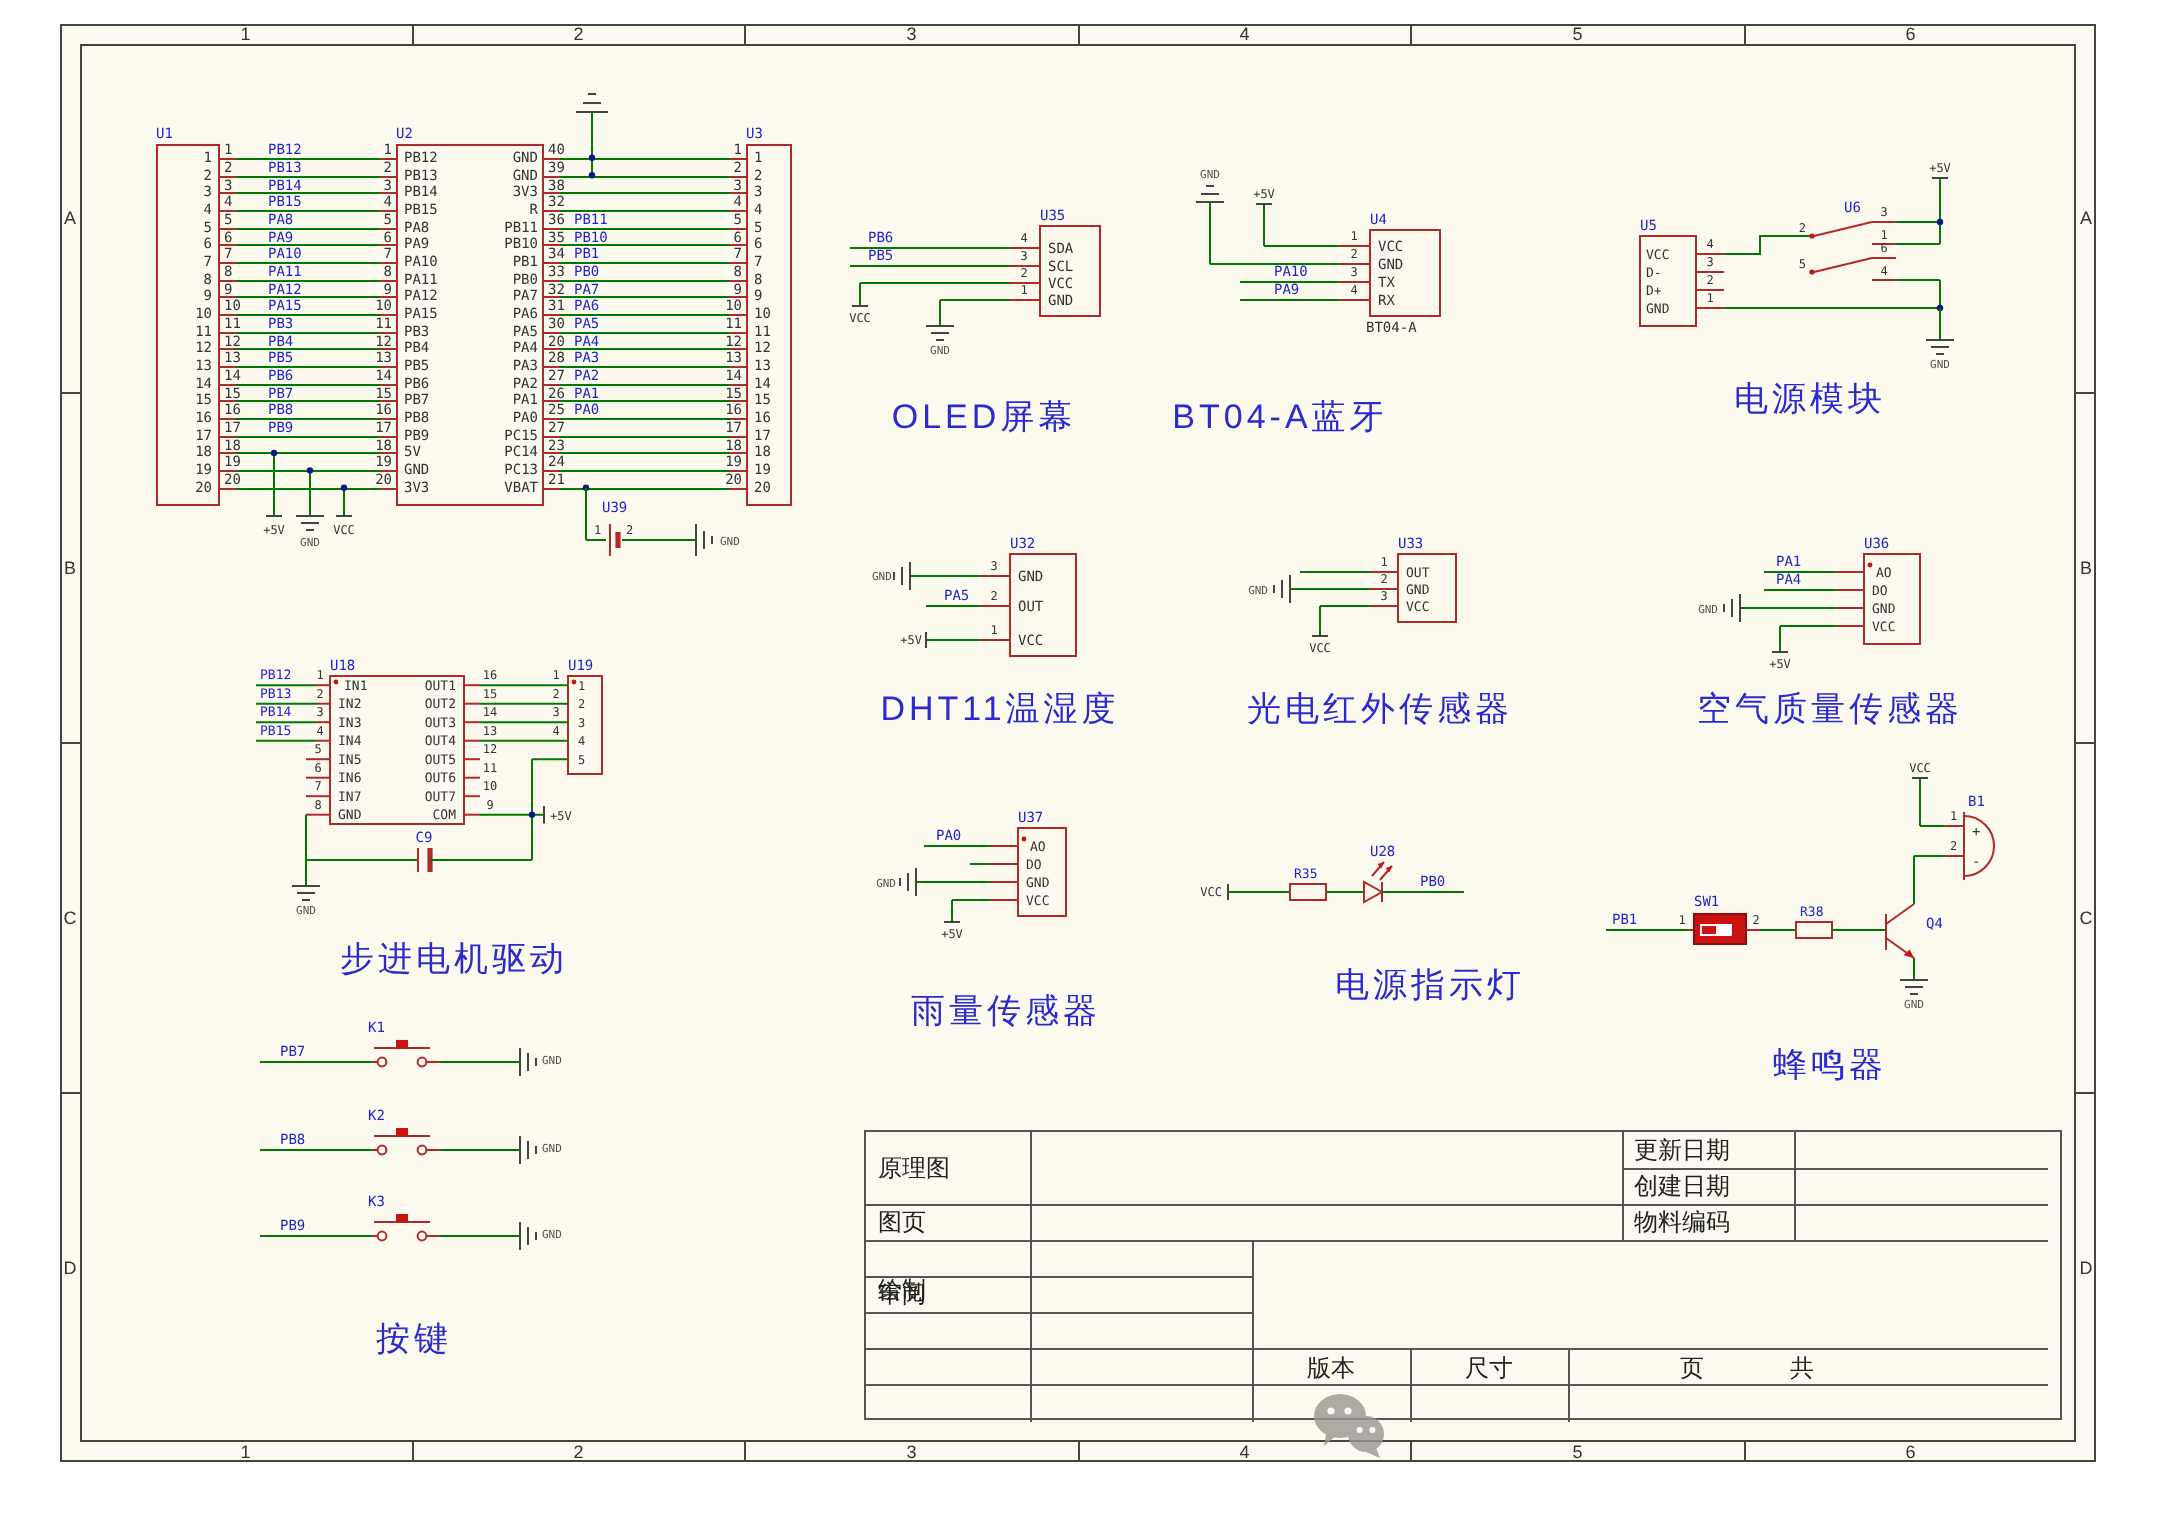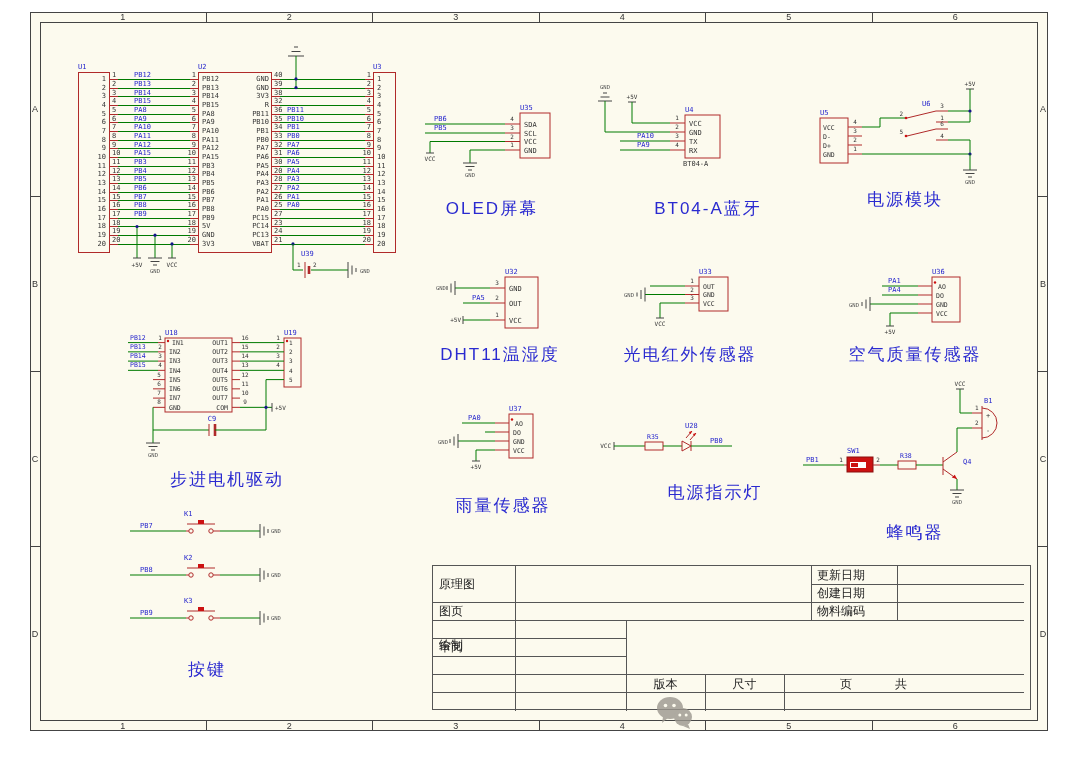--- a/index.html
+++ b/index.html
@@ -587,21 +587,21 @@
   <line class="g" x1="25" y1="56" x2="75" y2="56"></line>
     <line class="g" x1="25" y1="65" x2="75" y2="65"></line>
   <text class="b" x="42" y="53">PA10</text>
   <text class="b" x="42" y="62">PA9</text>
   <text x="94" y="40.5">VCC</text>
   <text x="94" y="49.5">GND</text>
   <text x="94" y="58.5">TX</text>
   <text x="94" y="67.5">RX</text>
   <text x="88" y="81">BT04-A</text>
 </svg>
-<div class="cap" style="left:708px;top:197px">BT04-A蓝牙</div>
+<div class="cap" style="left:640px;top:197px">BT04-A蓝牙</div>
 
 <svg class="msvg" style="left:810px;top:80px" width="190" height="135" viewBox="0 0 190 135">
   <rect class="r" x="10" y="38" width="28" height="45"></rect>
   <text class="b" x="10" y="35">U5</text>
   <text class="f65" x="13" y="49.5">VCC</text>
   <text class="f65" x="13" y="58.5">D-</text>
   <text class="f65" x="13" y="67.5">D+</text>
   <text class="f65" x="13" y="76.5">GND</text>
   <line class="r" x1="38" y1="47" x2="52" y2="47"></line>
     <line class="r" x1="38" y1="56" x2="52" y2="56"></line>

